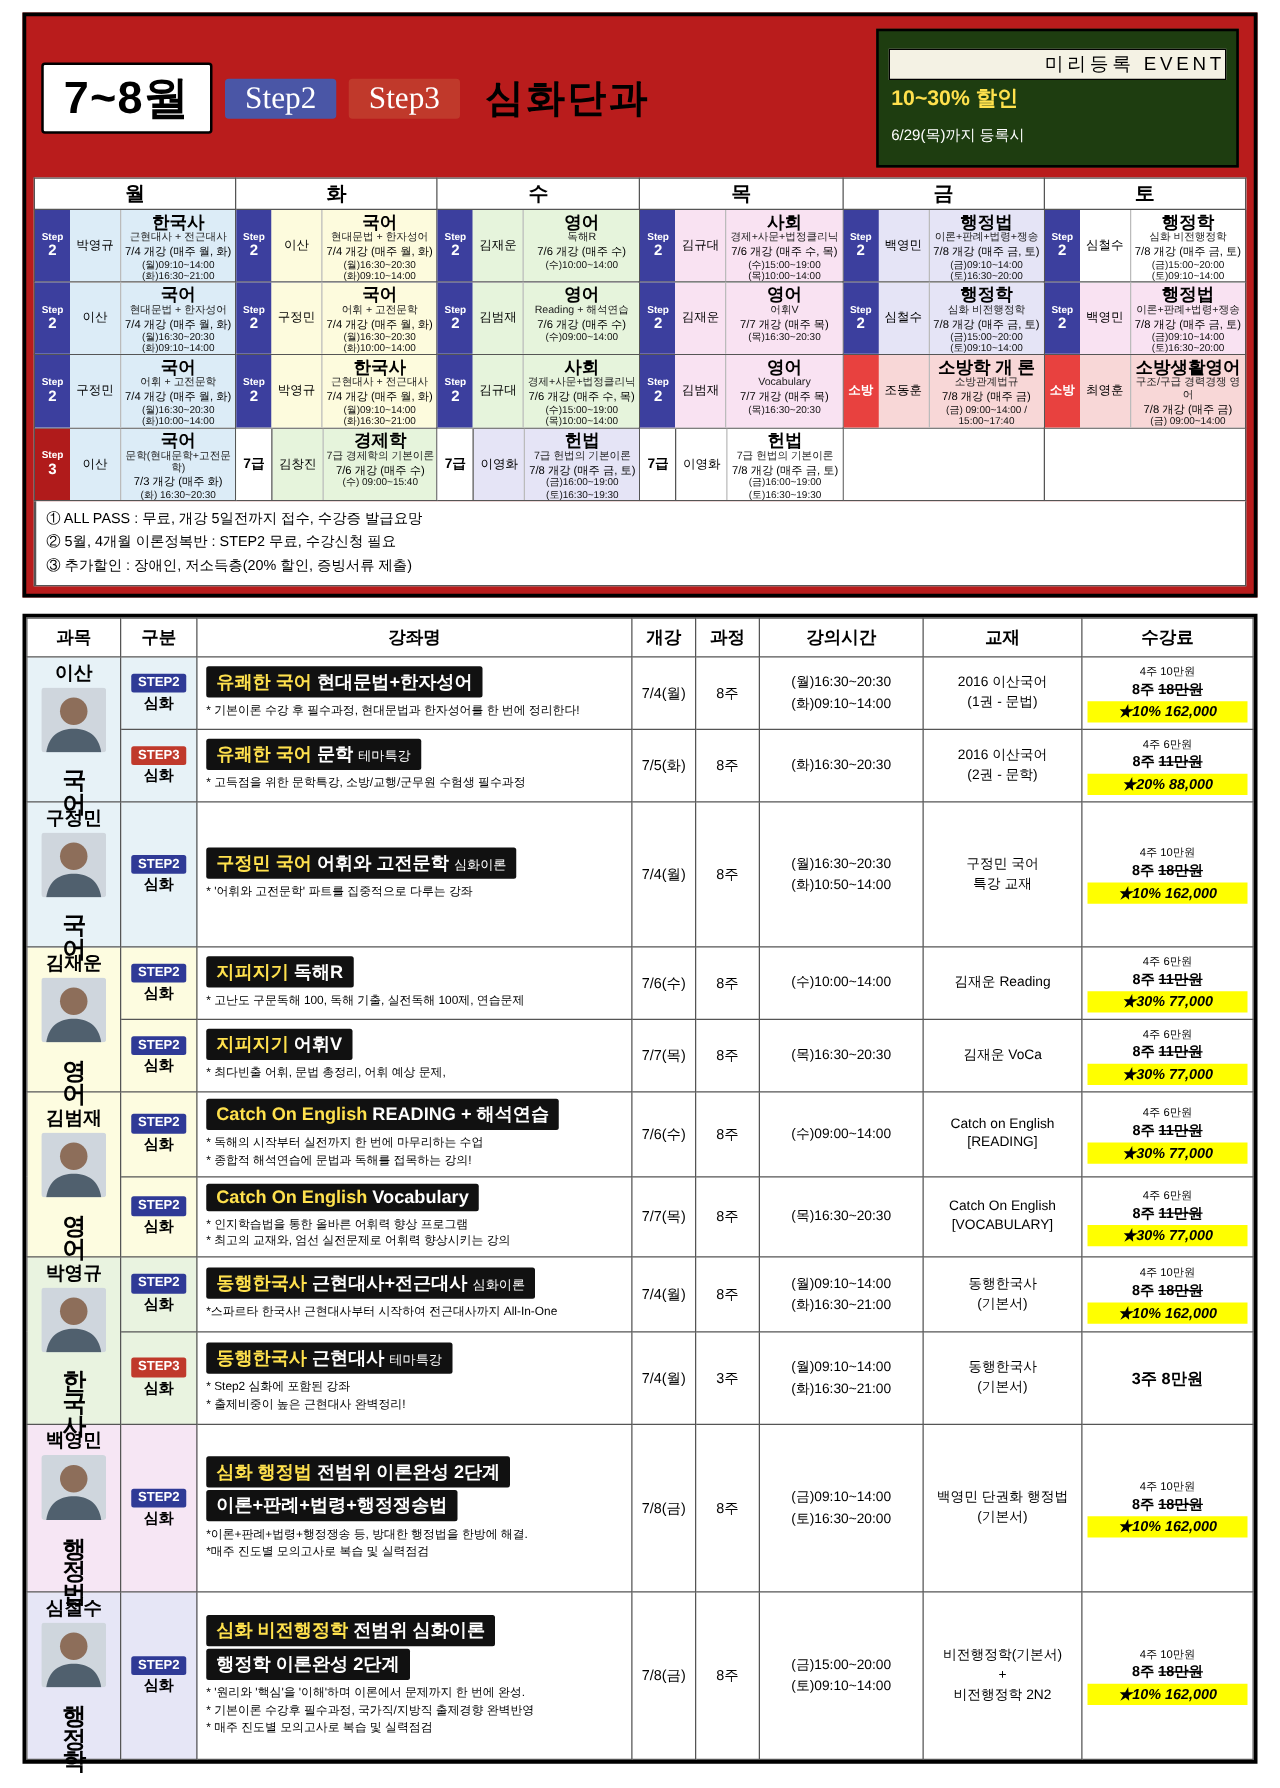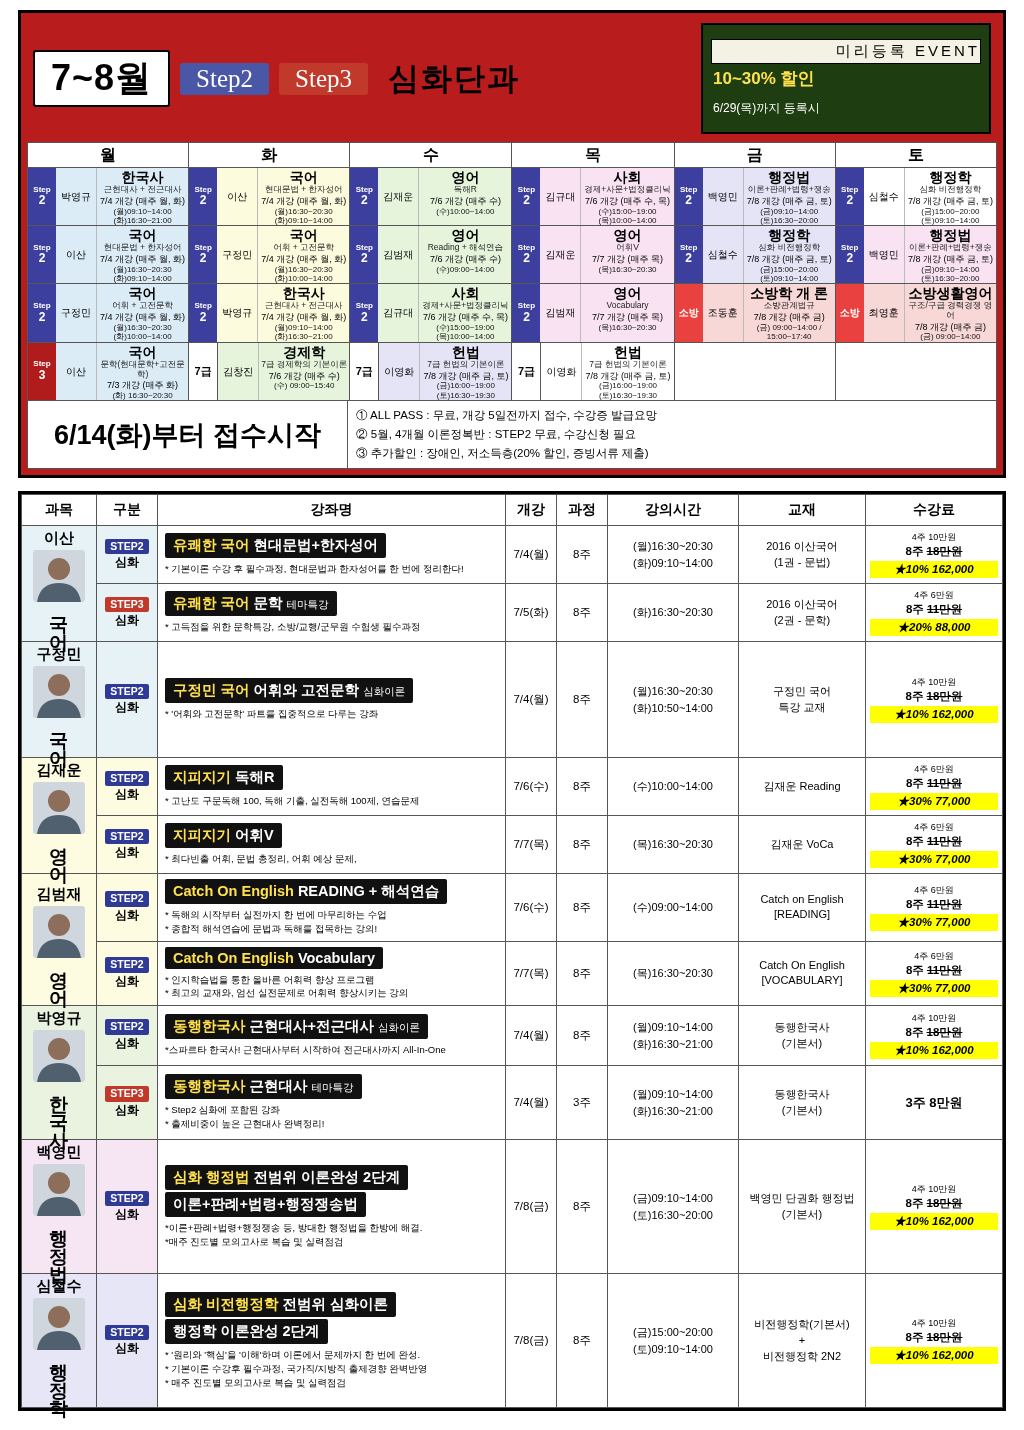--- a/index.html
+++ b/index.html
@@ -453,21 +453,20 @@
         </div>
       </div>
             </td>
             <td class="cell"></td>
             <td class="cell"></td>
           </tr>
         </tbody>
     </table>
 
     <div class="notebar">
-      <div class="notebar-left">6/14(화)부터 접수시작</div>
       <div class="notebar-right">
         <div>① ALL PASS : 무료, 개강 5일전까지 접수, 수강증 발급요망</div>
         <div>② 5월, 4개월 이론정복반 :  STEP2 무료, 수강신청 필요</div>
         <div>③ 추가할인 : 장애인, 저소득층(20% 할인, 증빙서류 제출)</div>
       </div>
     </div>
   </div>
 
   <div class="btm">
     <table class="courses">

